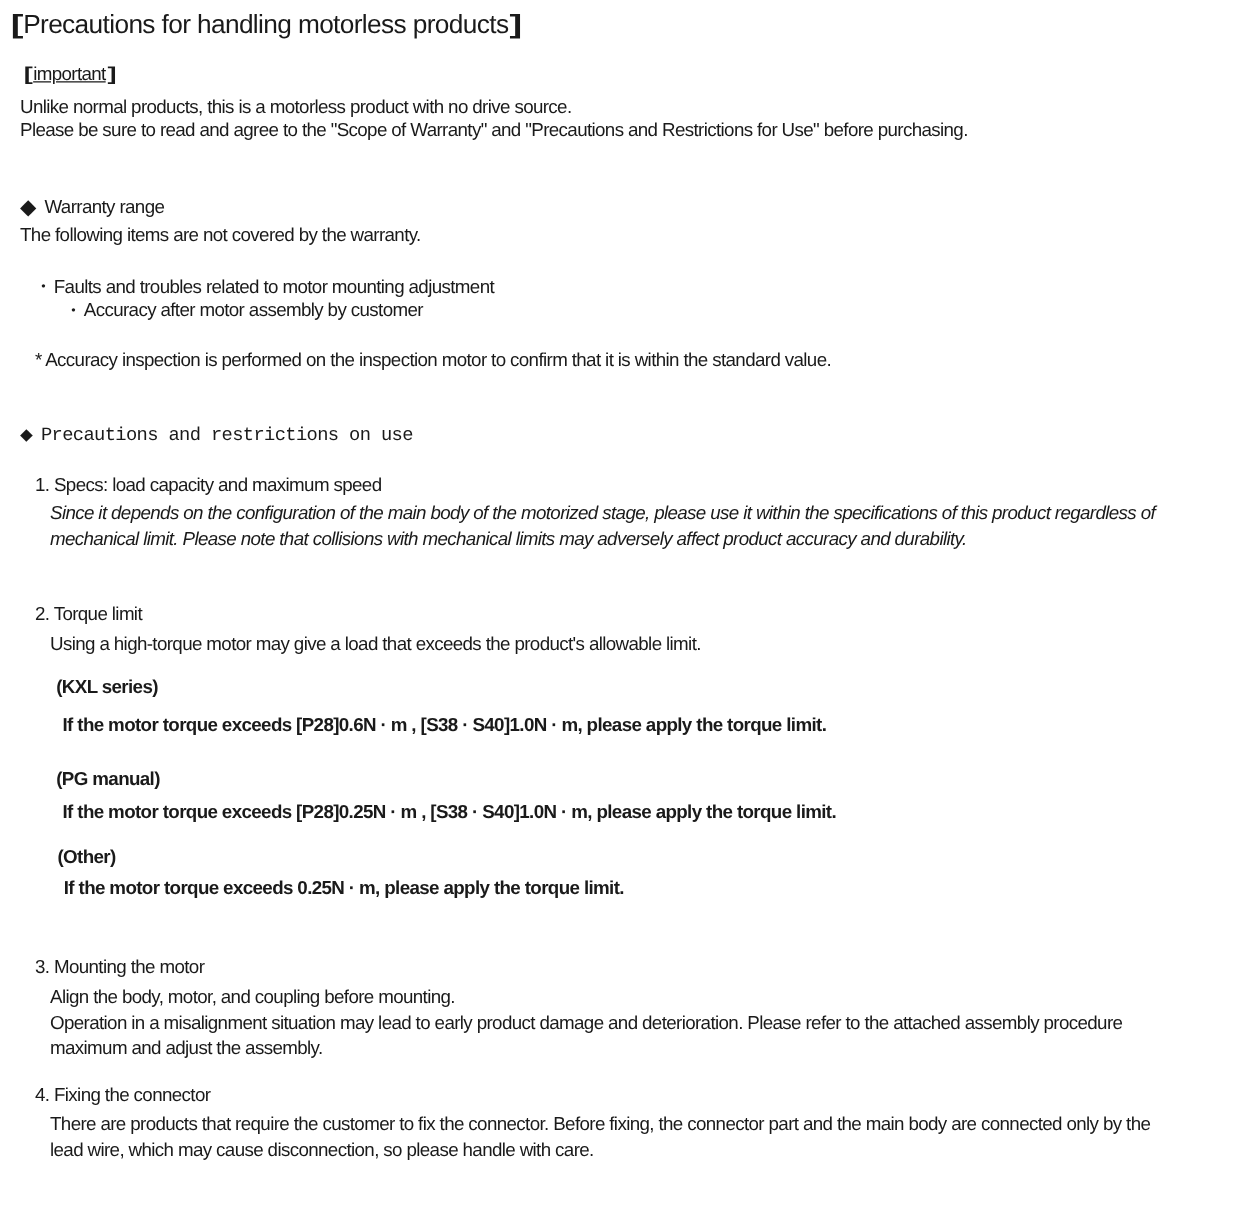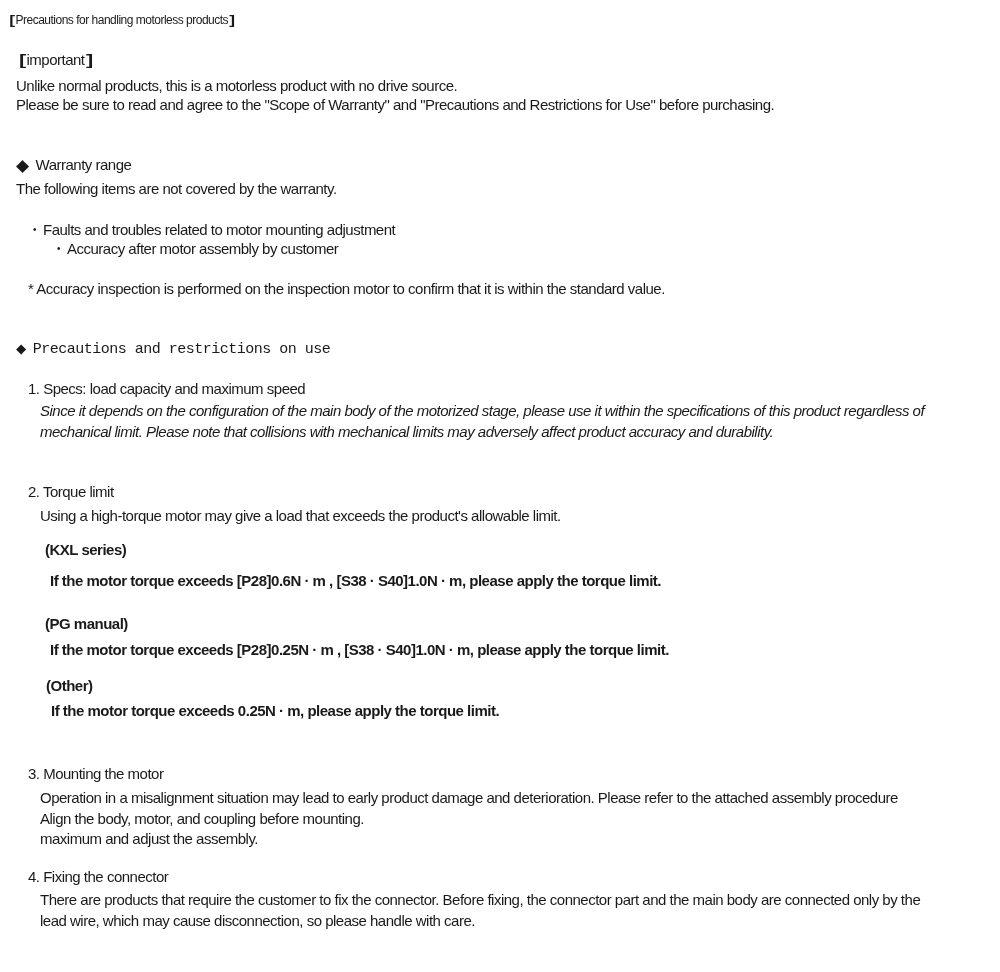--- a/index.html
+++ b/index.html
@@ -10,21 +10,21 @@
     height: 972px;
     background: #ffffff;
     color: #1a1a1a;
     font-family: "Liberation Sans", "DejaVu Sans", sans-serif;
     font-size: 15px;
     letter-spacing: -0.5px;
     line-height: 20px;
     overflow: hidden;
   }
   .abs { position: absolute; white-space: nowrap; }
-  .title { font-size: 12px; }
+  .title { font-size: 21px; }
   .bold { font-weight: bold; }
   .para { line-height: 20.5px; }
   .para div { white-space: nowrap; }
   
   .lbr {
     display: inline-block;
     font-weight: bold;
     transform: scaleX(1.45);
     margin: 0 2px;
   }
@@ -43,21 +43,21 @@
     top: -2px;
   }
 </style>
 </head>
 <body>
 
 <div id="page">
 
   <div class="abs title" style="left:8px; top:10px;"><span class="lbr">[</span><span>Precautions for handling motorless products</span><span class="lbr">]</span></div>
 
-  <div class="abs" style="left:18px; top:50px;"><span class="lbr">[</span><span>important</span><span class="lbr">]</span></div>
+  <div class="abs" style="left:18px; top:50px;text-decoration:underline;"><span class="lbr">[</span><span>important</span><span class="lbr">]</span></div>
   <div class="abs" style="left:16px; top:76px;">Unlike normal products, this is a motorless product with no drive source.</div>
   <div class="abs" style="left:16px; top:95px;">Please be sure to read and agree to the "Scope of Warranty" and "Precautions and Restrictions for Use" before purchasing.</div>
 
   <div class="abs" style="left:16px; top:155px;"><span class="diamond">◆</span><span>Warranty range</span></div>
   <div class="abs" style="left:16px; top:179px;">The following items are not covered by the warranty.</div>
 
   <div class="abs" style="left:33px; top:220px;text-align:center;"><span class="bullet">•</span><span>Faults and troubles related to motor mounting adjustment</span></div>
   <div class="abs" style="left:33px; top:239px;margin-left:24px;"><span class="bullet">•</span><span>Accuracy after motor assembly by customer</span></div>
 
   <div class="abs" style="left:28px; top:279px;">* Accuracy inspection is performed on the inspection motor to confirm that it is within the standard value.</div>
@@ -77,22 +77,22 @@
   <div class="abs bold" style="left:50px; top:571px;">If the motor torque exceeds [P28]0.6N · m , [S38 · S40]1.0N · m, please apply the torque limit.</div>
 
   <div class="abs bold" style="left:45px; top:614px;">(PG manual)</div>
   <div class="abs bold" style="left:50px; top:640px;">If the motor torque exceeds [P28]0.25N · m , [S38 · S40]1.0N · m, please apply the torque limit.</div>
 
   <div class="abs bold" style="left:46px; top:676px;">(Other)</div>
   <div class="abs bold" style="left:51px; top:701px;">If the motor torque exceeds 0.25N · m, please apply the torque limit.</div>
 
   <div class="abs" style="left:28px; top:764px;">3. Mounting the motor</div>
   <div class="abs para" style="left:40px; top:788px;">
+    <div>Align the body, motor, and coupling before mounting.</div>
     <div>Operation in a misalignment situation may lead to early product damage and deterioration. Please refer to the attached assembly procedure</div>
-    <div>Align the body, motor, and coupling before mounting.</div>
     <div>maximum and adjust the assembly.</div>
   </div>
 
   <div class="abs" style="left:28px; top:867px;">4. Fixing the connector</div>
   <div class="abs para" style="left:40px; top:890px;">
     <div>There are products that require the customer to fix the connector. Before fixing, the connector part and the main body are connected only by the</div>
     <div>lead wire, which may cause disconnection, so please handle with care.</div>
   </div>
 
 </div>

